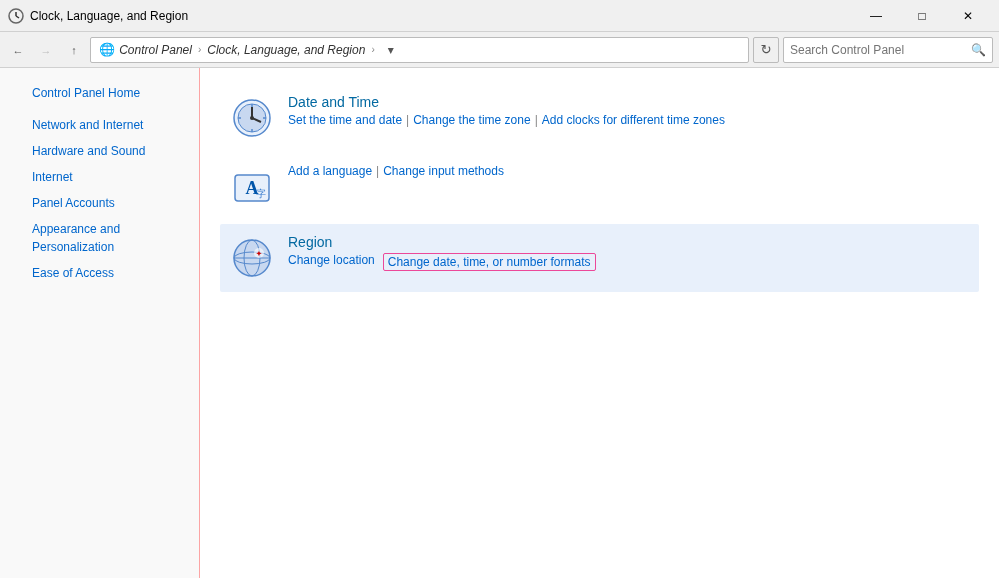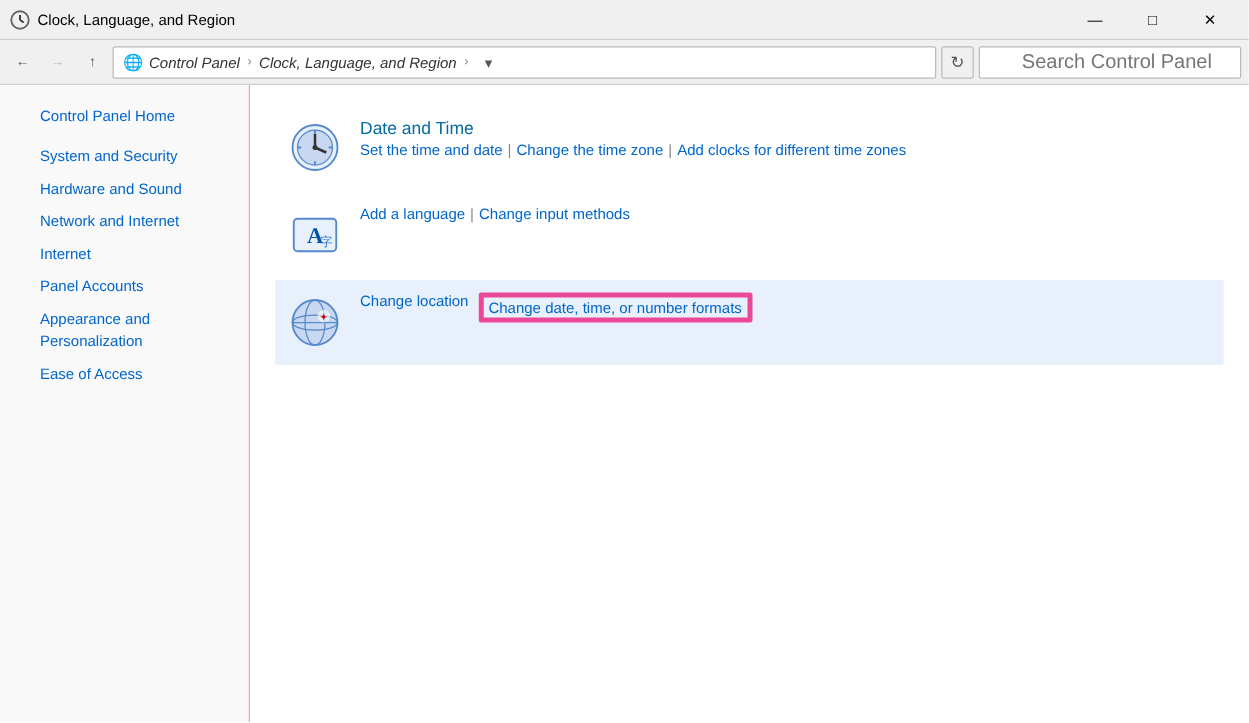--- a/index.html
+++ b/index.html
@@ -95,24 +95,23 @@
       border: 1px solid #bbb;
       border-radius: 2px;
       display: flex;
       align-items: center;
       padding: 0 6px;
       gap: 4px;
       background: #fff;
     }
     .search-box input {
       border: none; outline: none;
-      font-size: 16px;
+      font-size: 12px;
       flex: 1;
       background: transparent;
-      text-align: center;
     }
     .search-icon-btn {
       border: none; background: transparent;
       cursor: pointer; color: #555;
       font-size: 12px;
     }
 
     
     .main {
       display: flex;
@@ -184,21 +183,21 @@
       flex-wrap: wrap;
       gap: 12px 4px;
       font-size: 12px;
     }
     .cat-link {
       color: #0066cc;
       cursor: pointer;
     }
     .cat-link.highlighted-link {
       color: #0066cc;
-      border: 4px solid #ec4899;
+      border: 1px solid #ec4899;
       padding: 1px 4px;
       border-radius: 2px;
     }
     .cat-sep {
       color: #888;
     }
   </style>
 </head>
 <body>
 
@@ -237,23 +236,22 @@
     <input type="text" placeholder="Search Control Panel" style="">
     <button class="search-icon-btn">🔍</button>
   </div>
 </div>
 
 <div class="main">
 
   <div class="sidebar">
     <div class="sidebar-item">Control Panel Home</div>
     <div style="height:6px;"></div>
-    <div class="sidebar-item">System and Security</div>
+    <div class="sidebar-item">Network and Internet</div>
     <div class="sidebar-item">Hardware and Sound</div>
-    <div class="sidebar-item">Network and Internet</div>
     <div class="sidebar-item">Internet</div>
     <div class="sidebar-item">Panel Accounts</div>
     <div class="sidebar-item">Appearance and Personalization</div>
     <div class="sidebar-item">Ease of Access</div>
   </div>
 
   <div class="content">
 
     <div class="category-row">
       <div class="category-icon">
@@ -305,20 +303,21 @@
           <circle cx="21" cy="21" r="18" fill="#c8d8f0" stroke="#5588cc" stroke-width="1.5"></circle>
 
           <ellipse cx="21" cy="21" rx="8" ry="18" fill="none" stroke="#5588cc" stroke-width="1"></ellipse>
           <line x1="3" y1="21" x2="39" y2="21" stroke="#5588cc" stroke-width="1"></line>
           <ellipse cx="21" cy="21" rx="18" ry="6" fill="none" stroke="#5588cc" stroke-width="1"></ellipse>
           <circle cx="28" cy="16" r="5" fill="#fff" fill-opacity="0.6"></circle>
           <text x="28" y="19" font-size="7" text-anchor="middle" fill="#cc0000" font-weight="bold">✦</text>
         </svg>
       </div>
       <div class="category-content">
+        <div class="category-title">Region</div>
         <div class="category-links">
           <span class="cat-link">Change location</span>
           <span class="cat-sep"> </span>
           <span class="cat-link highlighted-link">Change date, time, or number formats</span>
         </div>
       </div>
     </div>
 
   </div>
 </div>

